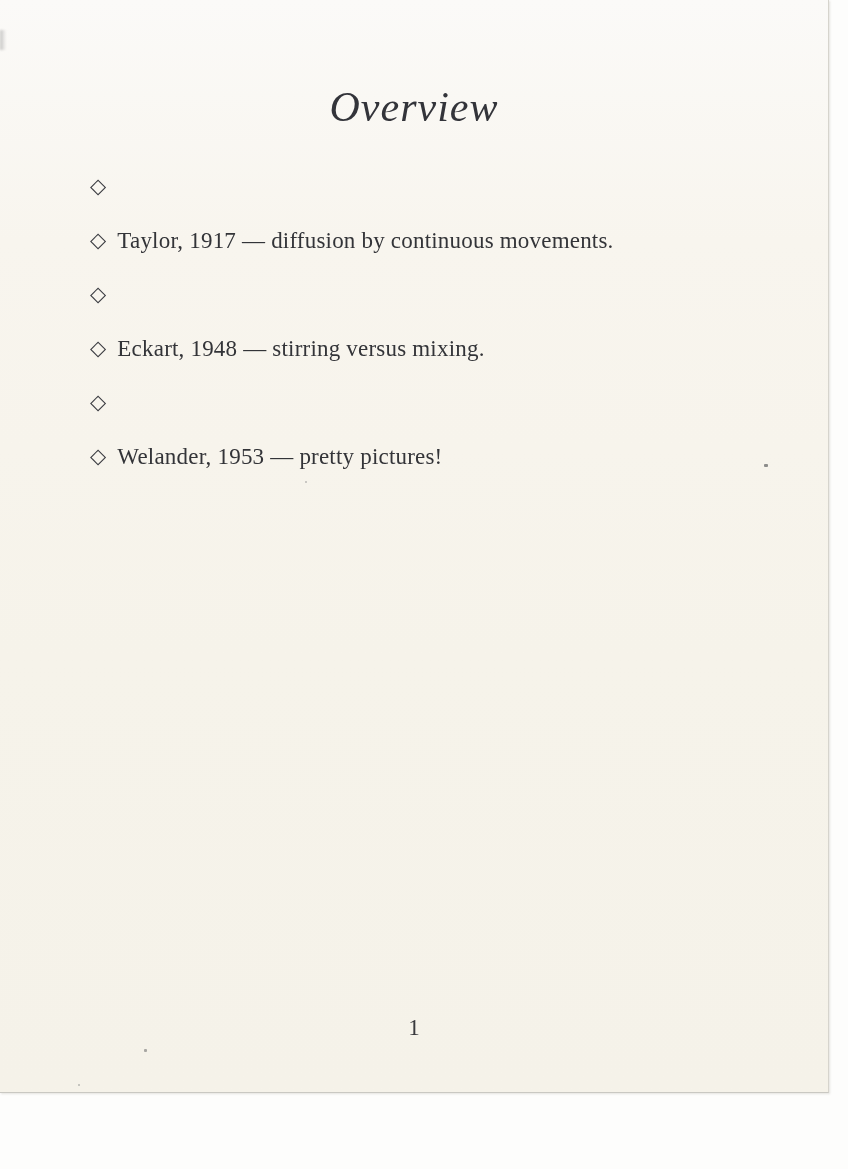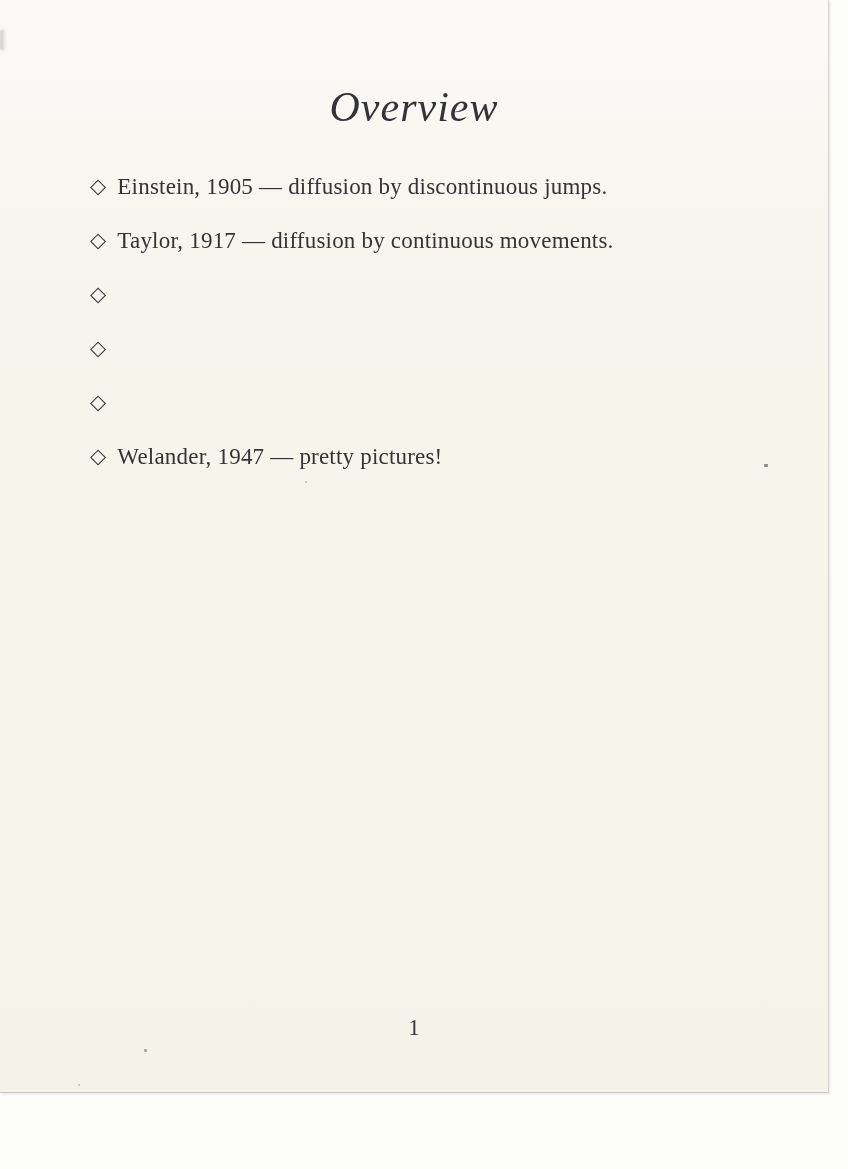--- a/index.html
+++ b/index.html
@@ -104,38 +104,38 @@
 
 <div class="stage">
 
   <div class="paper">
 
     <h1 class="doc-title">Overview</h1>
 
     <ul class="bullet-list">
       <li class="bullet-item">
         <span class="diamond">◇</span>
-        <span>Einstein, 1905 — diffusion by discontinuous jumps.</span>
       </li>
       <li class="bullet-item">
         <span class="diamond">◇</span>
         <span>Taylor, 1917 — diffusion by continuous movements.</span>
       </li>
       <li class="bullet-item">
         <span class="diamond">◇</span>
       </li>
       <li class="bullet-item">
         <span class="diamond">◇</span>
+        <span>Eckart, 1948 — stirring versus mixing.</span>
       </li>
       <li class="bullet-item">
         <span class="diamond">◇</span>
       </li>
       <li class="bullet-item">
         <span class="diamond">◇</span>
-        <span>Welander, 1947 — pretty pictures!</span>
+        <span>Welander, 1953 — pretty pictures!</span>
       </li>
     </ul>
 
     <div class="page-number">1</div>
 
     <div class="edge-smudge"></div>
     <div class="speck speck-a"></div>
     <div class="speck speck-b"></div>
     <div class="speck speck-c"></div>
     <div class="speck speck-d"></div>

